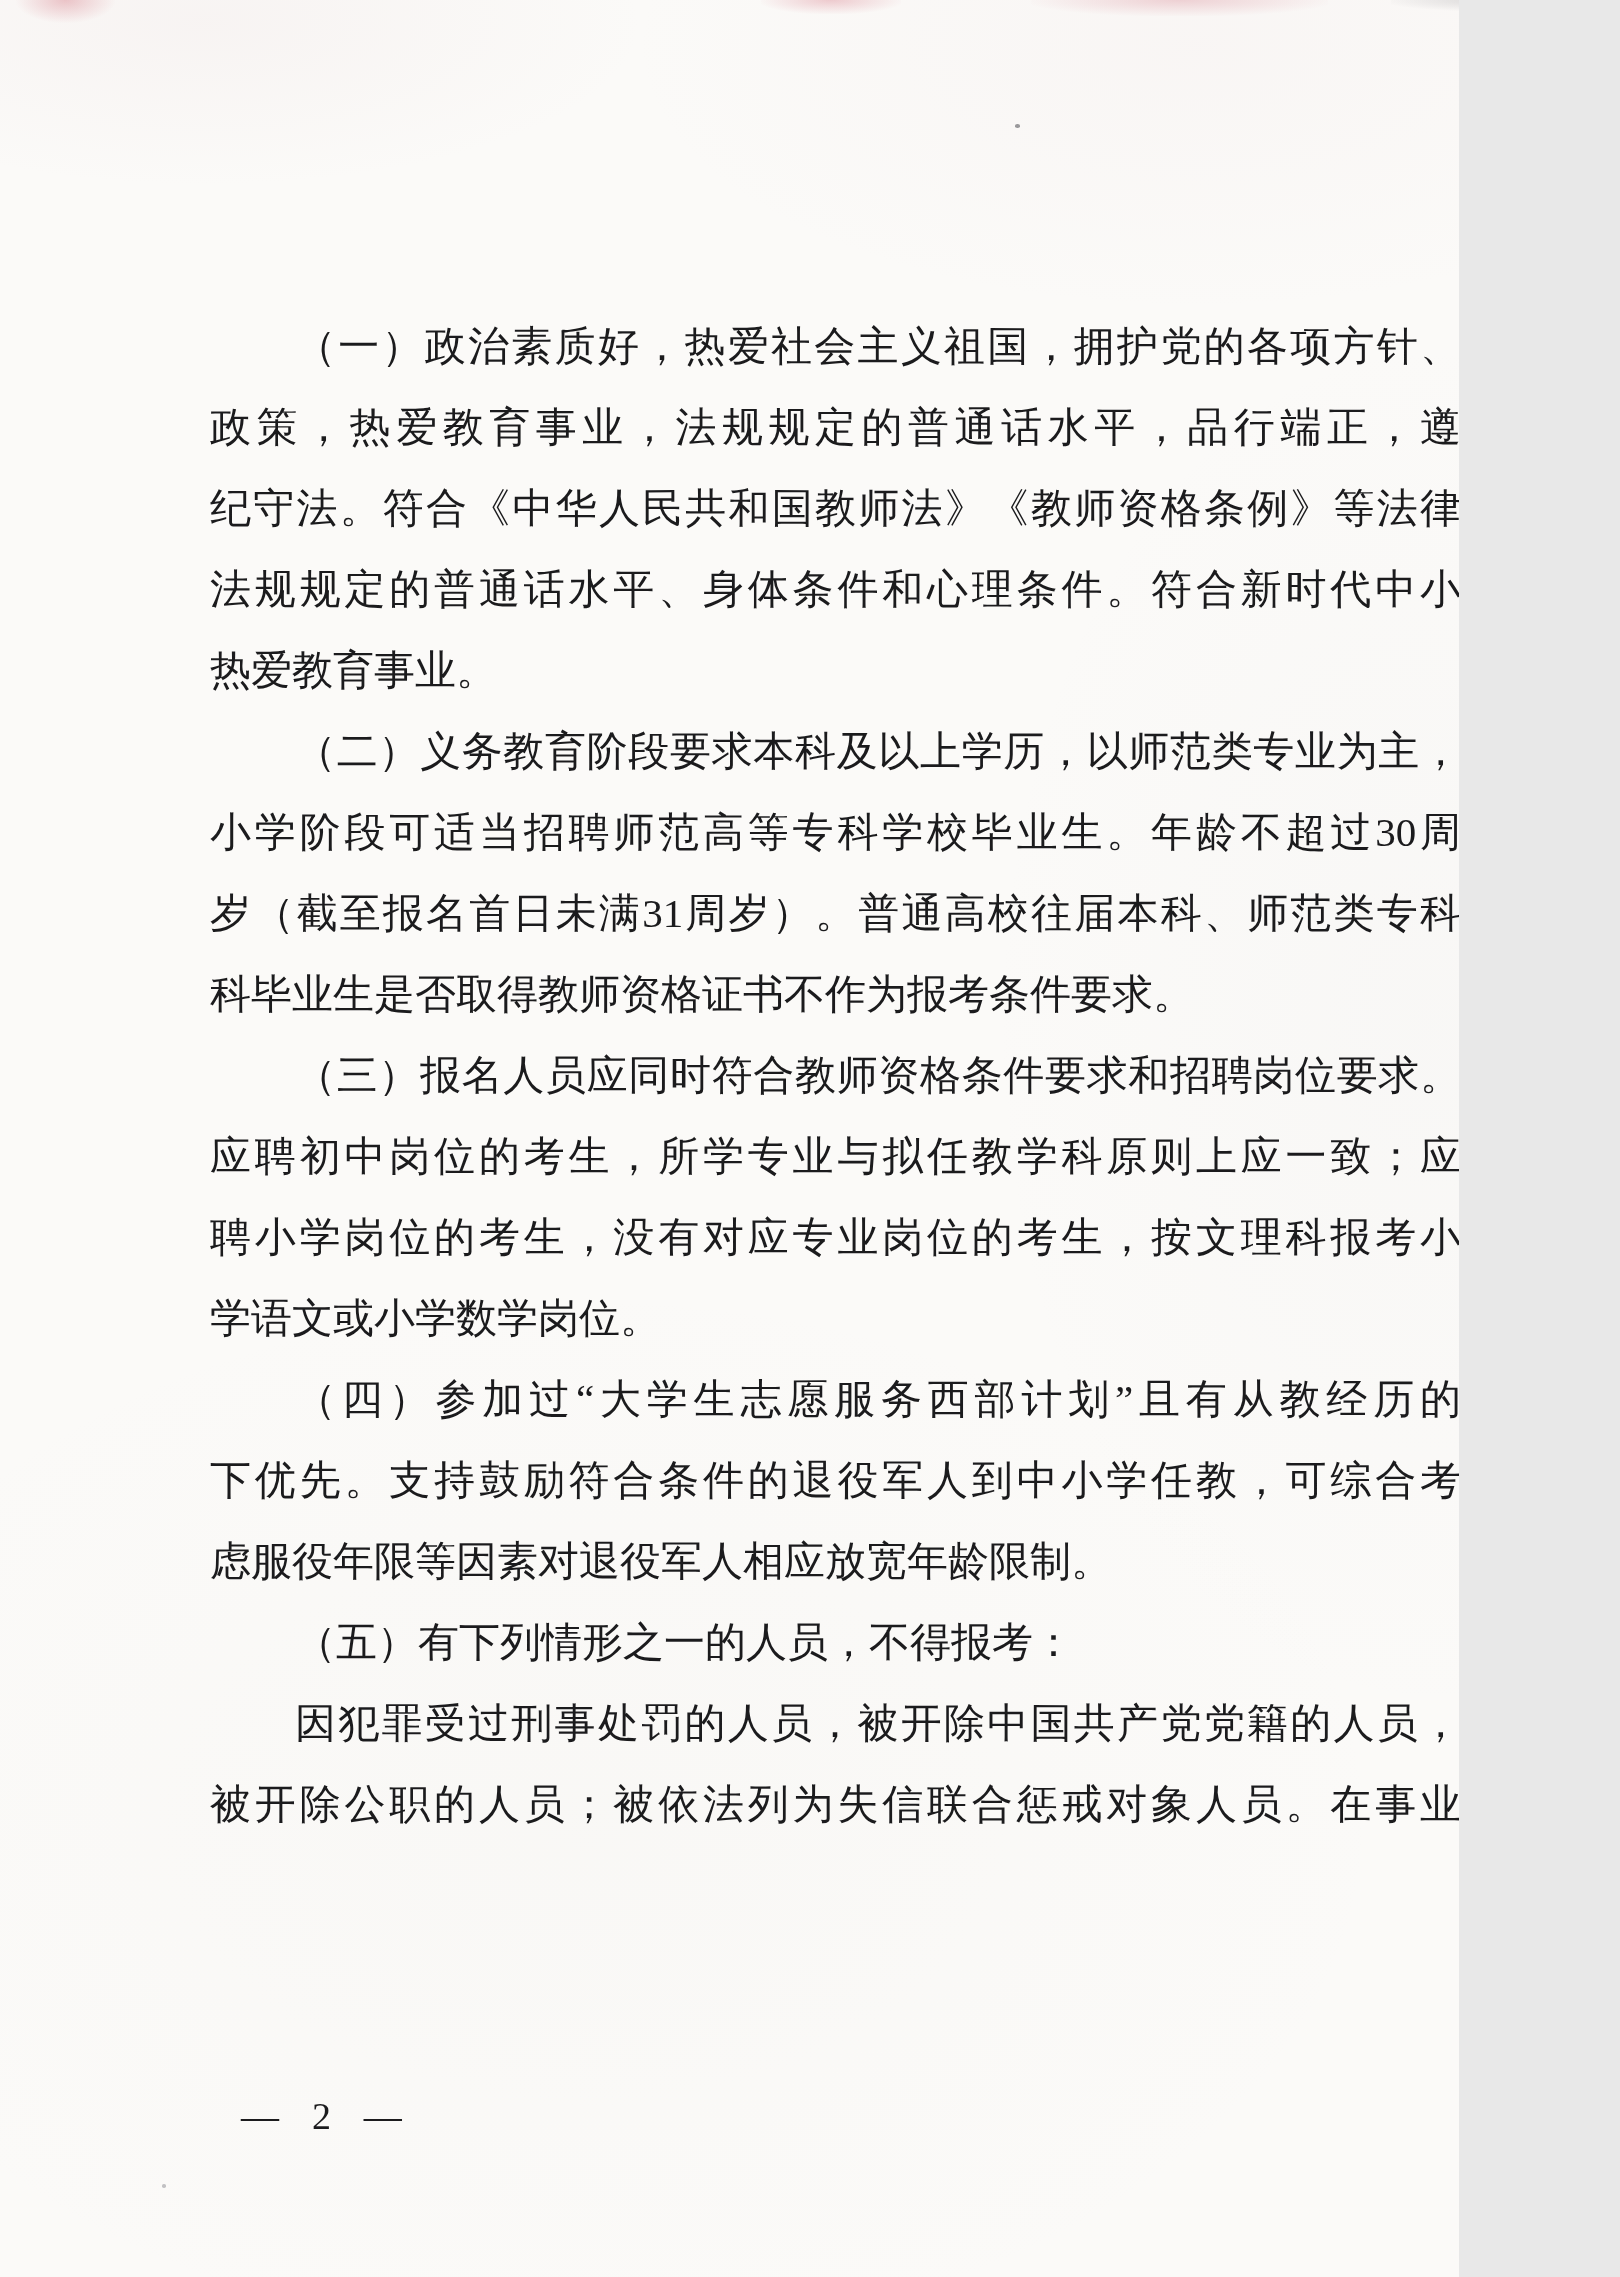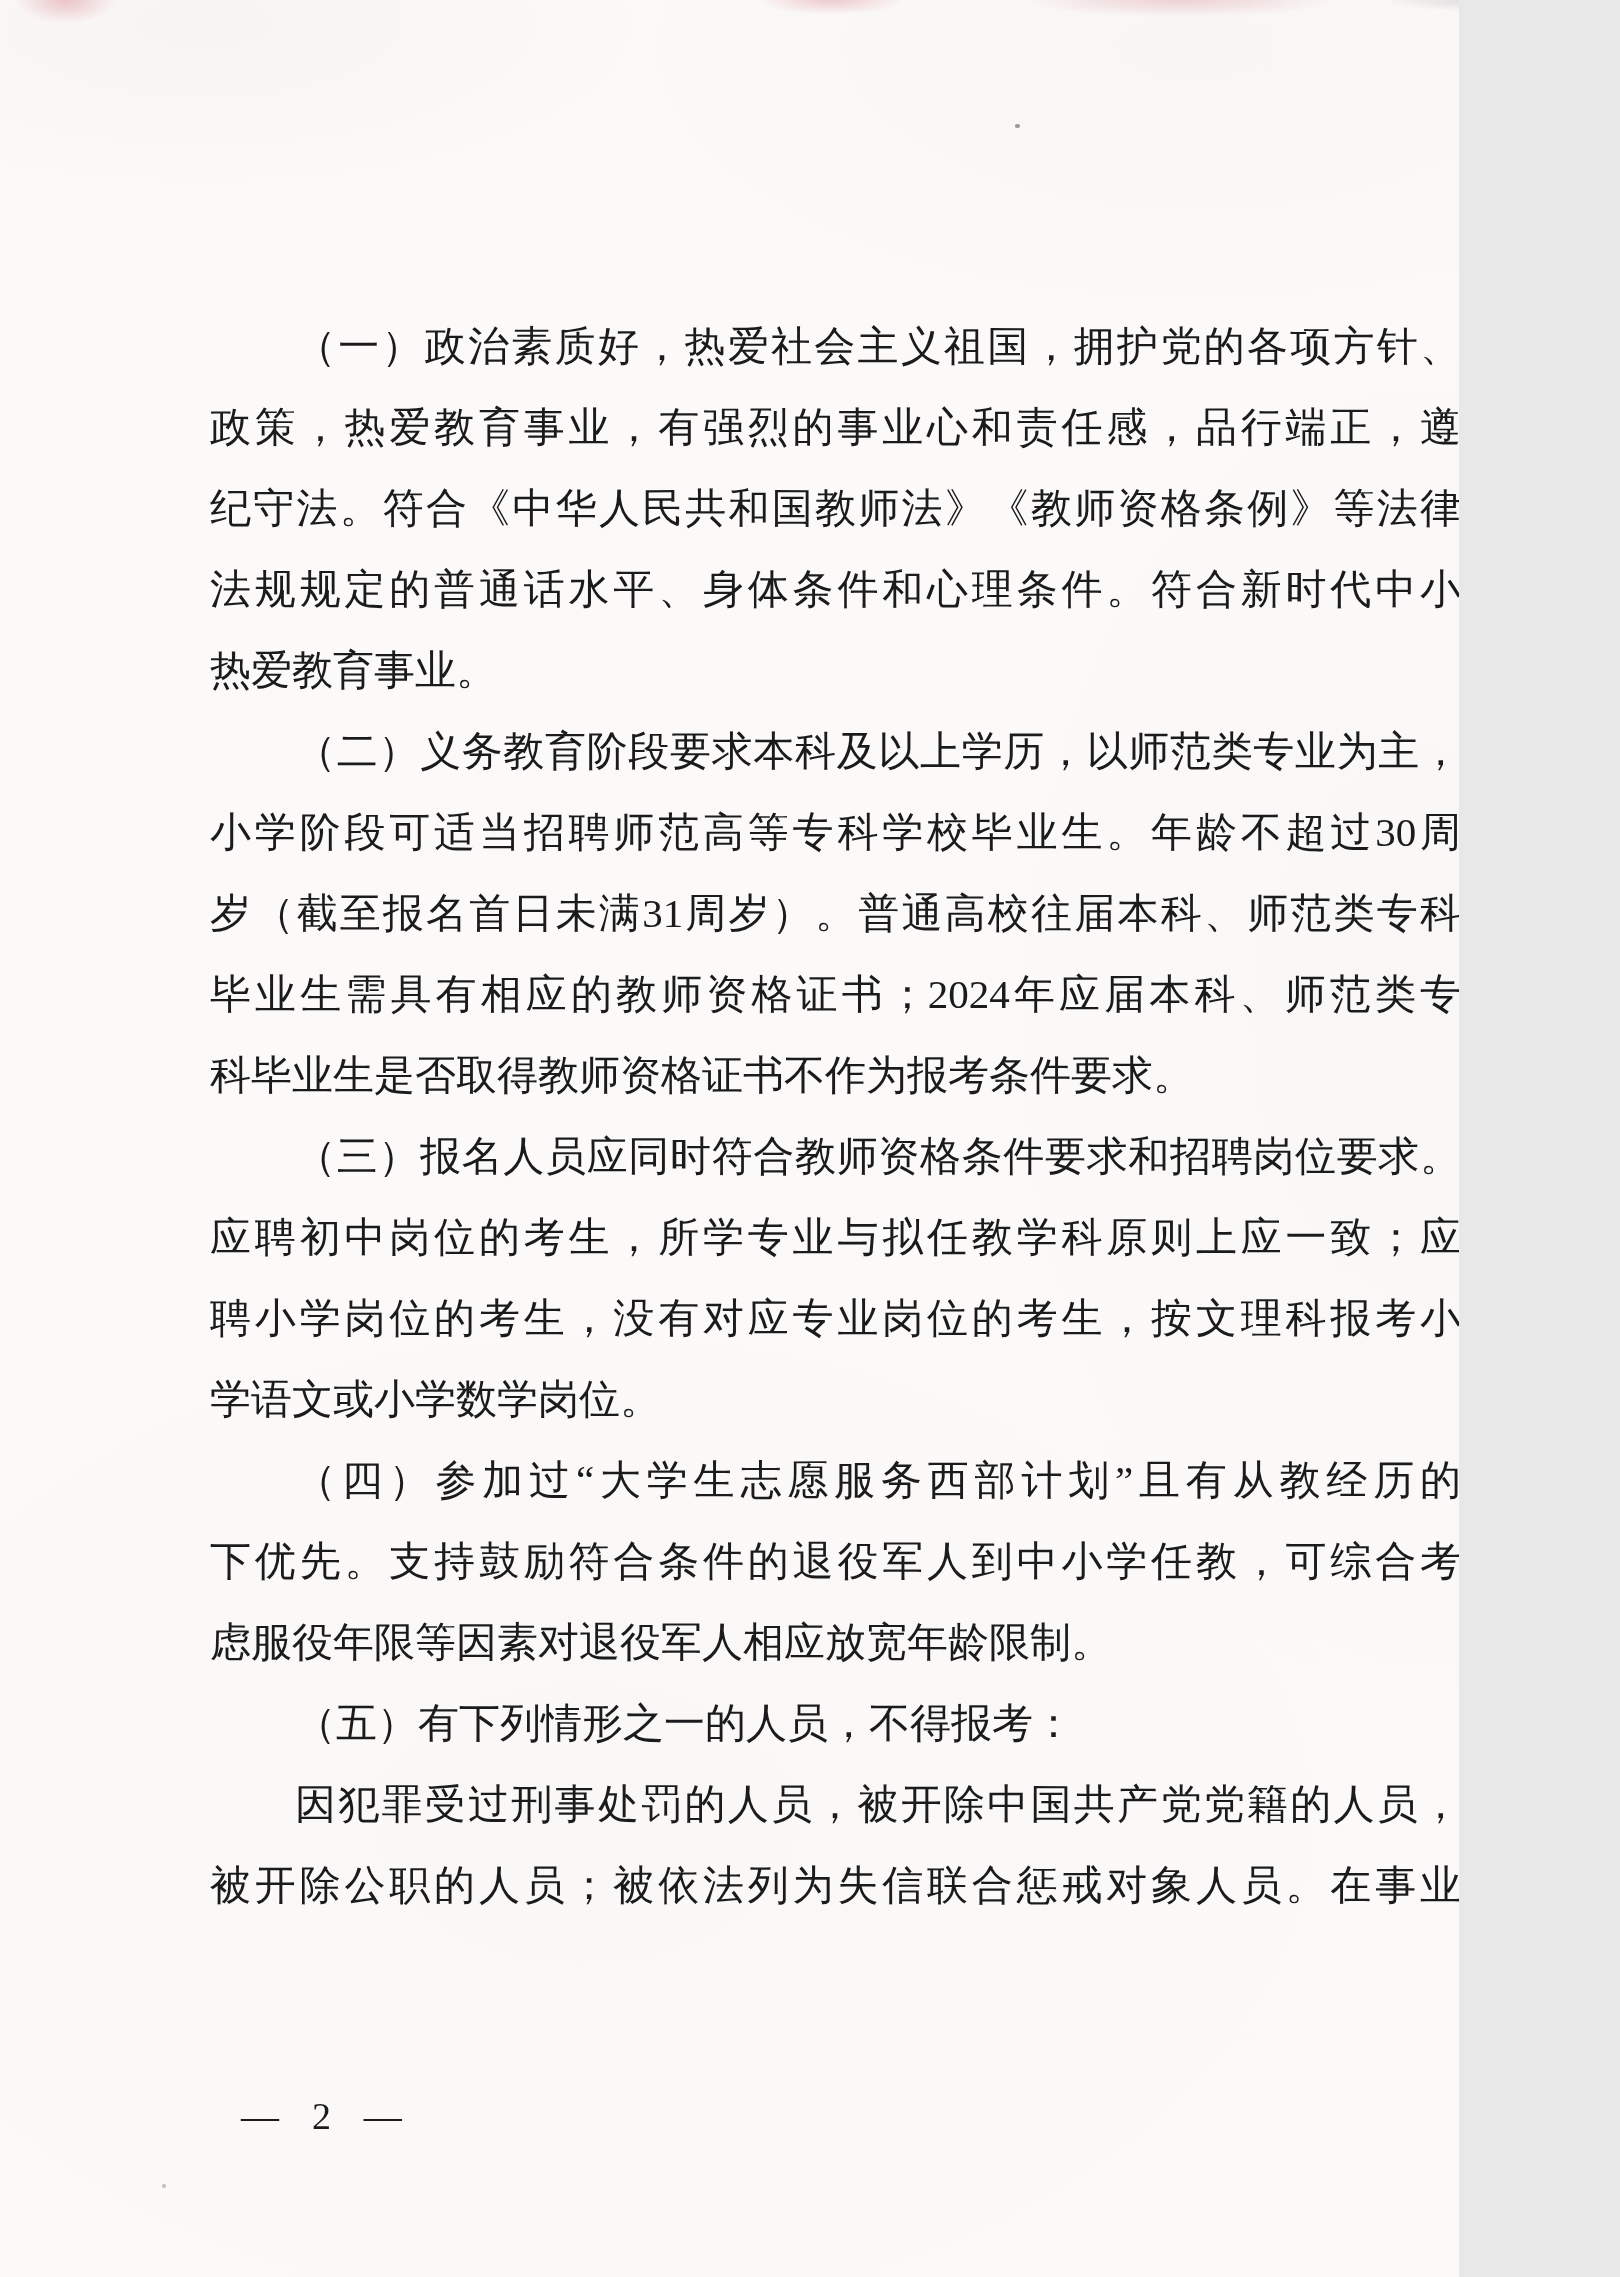--- a/index.html
+++ b/index.html
@@ -108,28 +108,27 @@
   <div class="artifact smudge-c"></div>
   <div class="artifact smudge-d"></div>
   <div class="artifact dot-red"></div>
   <div class="artifact hook-mark"></div>
   <div class="artifact speck-1"></div>
   <div class="artifact speck-2"></div>
 
   <main class="doc-body">
 
   <div class="line indent">（一）政治素质好，热爱社会主义祖国，拥护党的各项方针、</div>
-      <div class="line">政策，热爱教育事业，有强烈的事业心和责任感，品行端正，遵</div>
+      <div class="line">政策，热爱教育事业，法规规定的普通话水平，品行端正，遵</div>
       <div class="line">纪守法。符合《中华人民共和国教师法》《教师资格条例》等法律</div>
       <div class="line">法规规定的普通话水平、身体条件和心理条件。符合新时代中小</div>
       <div class="line short">热爱教育事业。</div>
       <div class="line indent">（二）义务教育阶段要求本科及以上学历，以师范类专业为主，</div>
       <div class="line">小学阶段可适当招聘师范高等专科学校毕业生。年龄不超过30周</div>
       <div class="line">岁（截至报名首日未满31周岁）。普通高校往届本科、师范类专科</div>
-      <div class="line">毕业生需具有相应的教师资格证书；2024年应届本科、师范类专</div>
       <div class="line short">科毕业生是否取得教师资格证书不作为报考条件要求。</div>
       <div class="line indent">（三）报名人员应同时符合教师资格条件要求和招聘岗位要求。</div>
       <div class="line">应聘初中岗位的考生，所学专业与拟任教学科原则上应一致；应</div>
       <div class="line">聘小学岗位的考生，没有对应专业岗位的考生，按文理科报考小</div>
       <div class="line short">学语文或小学数学岗位。</div>
       <div class="line indent">（四）参加过“大学生志愿服务西部计划”且有从教经历的</div>
       <div class="line">下优先。支持鼓励符合条件的退役军人到中小学任教，可综合考</div>
       <div class="line short">虑服役年限等因素对退役军人相应放宽年龄限制。</div>
       <div class="line indent short">（五）有下列情形之一的人员，不得报考：</div>
       <div class="line indent">因犯罪受过刑事处罚的人员，被开除中国共产党党籍的人员，</div>

